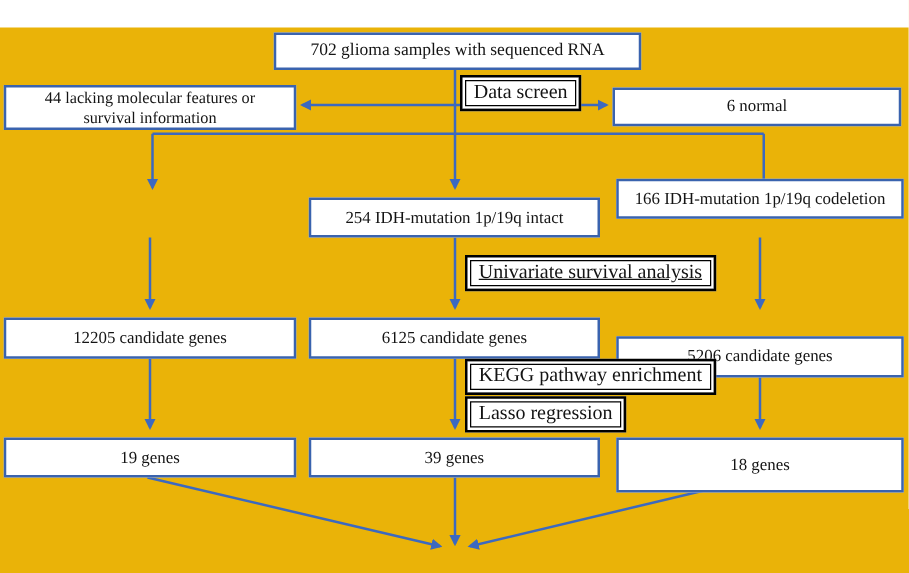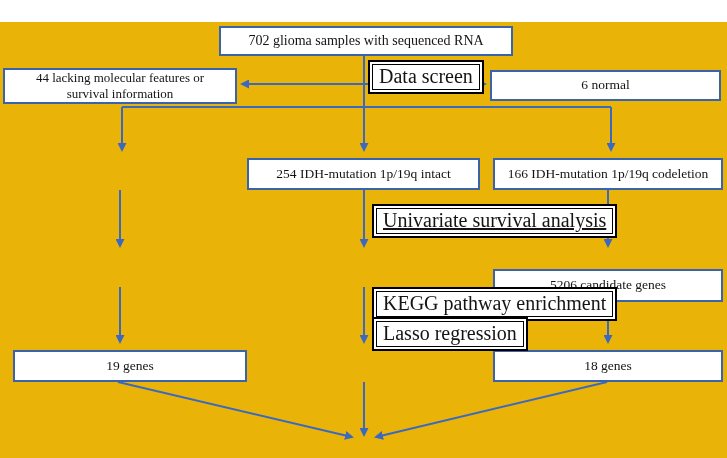--- a/index.html
+++ b/index.html
@@ -36,38 +36,38 @@
     line-height: 1.2;
     z-index: 1;
   }
   .plabel {
     position: absolute;
     box-sizing: border-box;
     background: #ffffff;
     border: 2px solid #000000;
     box-shadow: inset 0 0 0 2px #ffffff, inset 0 0 0 3px #000000;
     padding: 3px 9px 4px 9px;
-    font-size: 20px;
+    font-size: 16px;
     line-height: 1.15;
     white-space: nowrap;
     z-index: 2;
   }
   
   #n-top        { left: 219px; top: 4px;   width: 294px; height: 30px; font-size: 14px; }
   #n-excl-left  { left: 3px;   top: 46px;  width: 234px; height: 36px; font-size: 13px; padding: 0 20px; }
   #n-excl-right { left: 490px; top: 48px;  width: 231px; height: 31px; }
   #n-wildtype   { left: 3px;   top: 136px; width: 234px; height: 32px; }
   #n-intact     { left: 247px; top: 136px; width: 233px; height: 32px; }
-  #n-codel      { left: 493px; top: 136px; width: 230px; height: 32px; }
+  #n-codel      { left: 493px; top: 121px; width: 230px; height: 32px; }
   #n-cand1      { left: 3px;   top: 232px; width: 234px; height: 33px; }
   #n-cand2      { left: 247px; top: 232px; width: 233px; height: 33px; }
   #n-cand3      { left: 493px; top: 247px; width: 230px; height: 33px; }
-  #n-genes1     { left: 13px;   top: 328px; width: 234px; height: 32px; }
+  #n-genes1     { left: 3px;   top: 328px; width: 234px; height: 32px; }
   #n-genes2     { left: 247px; top: 328px; width: 233px; height: 32px; }
-  #n-genes3     { left: 493px; top: 328px; width: 230px; height: 32px; }
+  #n-genes3     { left: 493px; top: 328px; width: 230px; height: 44px; }
   #n-valid      { left: 248px; top: 421px; width: 235px; height: 31px; }
   
   #p-screen     { left: 368px; top: 38px; }
   #p-univar     { left: 372px; top: 182px; text-decoration: underline; }
   #p-kegg       { left: 372px; top: 265px; }
   #p-lasso      { left: 372px; top: 295px; }
 </style>
 </head>
 <body>
 
@@ -103,22 +103,25 @@
   <div class="node" id="n-excl-left">44 lacking molecular features or survival information</div>
   <div class="node" id="n-excl-right">6 normal</div>
 
   <div class="plabel" id="p-screen">Data screen</div>
 
   <div class="node" id="n-intact">254 IDH-mutation 1p/19q intact</div>
   <div class="node" id="n-codel">166 IDH-mutation 1p/19q codeletion</div>
 
   <div class="plabel" id="p-univar">Univariate survival analysis</div>
 
+  <div class="node" id="n-cand1">12205 candidate genes</div>
+  <div class="node" id="n-cand2">6125 candidate genes</div>
   <div class="node" id="n-cand3">5206 candidate genes</div>
 
   <div class="plabel" id="p-kegg">KEGG pathway enrichment</div>
   <div class="plabel" id="p-lasso">Lasso regression</div>
 
   <div class="node" id="n-genes1">19 genes</div>
+  <div class="node" id="n-genes2">39 genes</div>
   <div class="node" id="n-genes3">18 genes</div>
 
 
 </div>
 
 </body></html>

